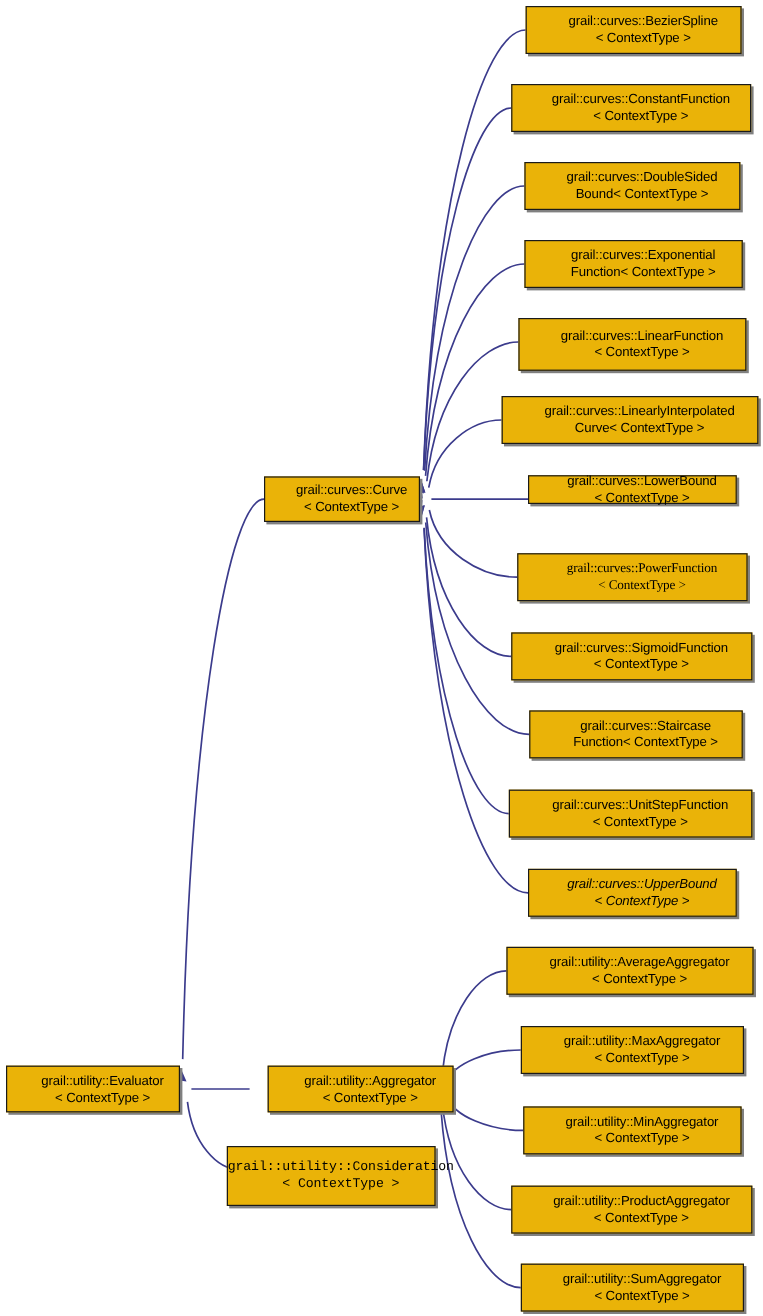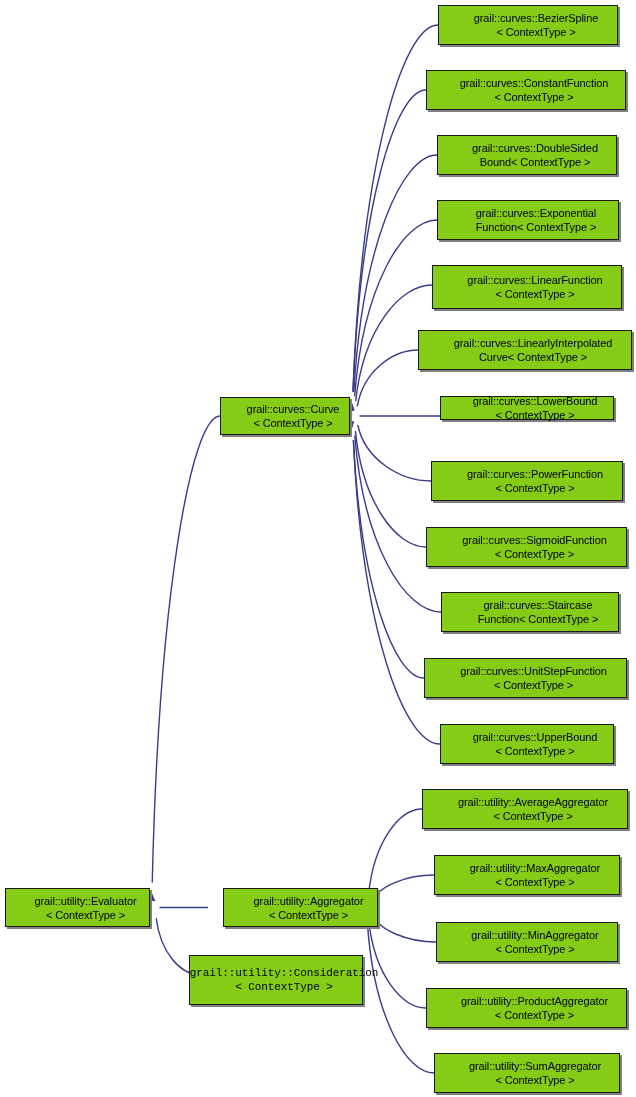--- a/index.html
+++ b/index.html
@@ -21,21 +21,21 @@
     position: absolute;
     left: 0;
     top: 0;
     width: 636px;
     height: 1097px;
     pointer-events: none;
   }
   .node {
     position: absolute;
     box-sizing: border-box;
-    background: #84cc16;
+    background: #eab308;
     border: 1px solid #1a1a1a;
     box-shadow: 2px 2px 0 0 #808080;
     display: flex;
     flex-direction: column;
     align-items: center;
     justify-content: center;
     text-align: center;
     font-size: 11px;
     line-height: 14px;
     color: #000000;
@@ -122,37 +122,37 @@
         <span class="l2">&lt; ContextType &gt;</span>
       </div>
       <div class="node" style="left: 418px; top: 330px; width: 214px; height: 40px;">
         <span class="l1">grail::curves::LinearlyInterpolated</span>
         <span class="l2">Curve&lt; ContextType &gt;</span>
       </div>
       <div class="node" style="left: 440px; top: 396px; width: 174px; height: 24px;">
         <span class="l1">grail::curves::LowerBound</span>
         <span class="l2">&lt; ContextType &gt;</span>
       </div>
-      <div class="node" style="left: 431px; top: 461px; width: 192px; height: 40px;">
+      <div class="node" style="left: 431px; top: 461px; width: 192px; height: 40px; font-family: Liberation Serif, serif;">
         <span class="l1">grail::curves::PowerFunction</span>
         <span class="l2">&lt; ContextType &gt;</span>
       </div>
       <div class="node" style="left: 426px; top: 527px; width: 201px; height: 40px;">
         <span class="l1">grail::curves::SigmoidFunction</span>
         <span class="l2">&lt; ContextType &gt;</span>
       </div>
       <div class="node" style="left: 441px; top: 592px; width: 178px; height: 40px;">
         <span class="l1">grail::curves::Staircase</span>
         <span class="l2">Function&lt; ContextType &gt;</span>
       </div>
       <div class="node" style="left: 424px; top: 658px; width: 203px; height: 40px;">
         <span class="l1">grail::curves::UnitStepFunction</span>
         <span class="l2">&lt; ContextType &gt;</span>
       </div>
-      <div class="node" style="left: 440px; top: 724px; width: 174px; height: 40px;">
+      <div class="node" style="left: 440px; top: 724px; width: 174px; height: 40px; font-style: italic;">
         <span class="l1">grail::curves::UpperBound</span>
         <span class="l2">&lt; ContextType &gt;</span>
       </div>
       <div class="node" style="left: 422px; top: 789px; width: 206px; height: 40px;">
         <span class="l1">grail::utility::AverageAggregator</span>
         <span class="l2">&lt; ContextType &gt;</span>
       </div>
       <div class="node" style="left: 434px; top: 855px; width: 186px; height: 40px;">
         <span class="l1">grail::utility::MaxAggregator</span>
         <span class="l2">&lt; ContextType &gt;</span>

